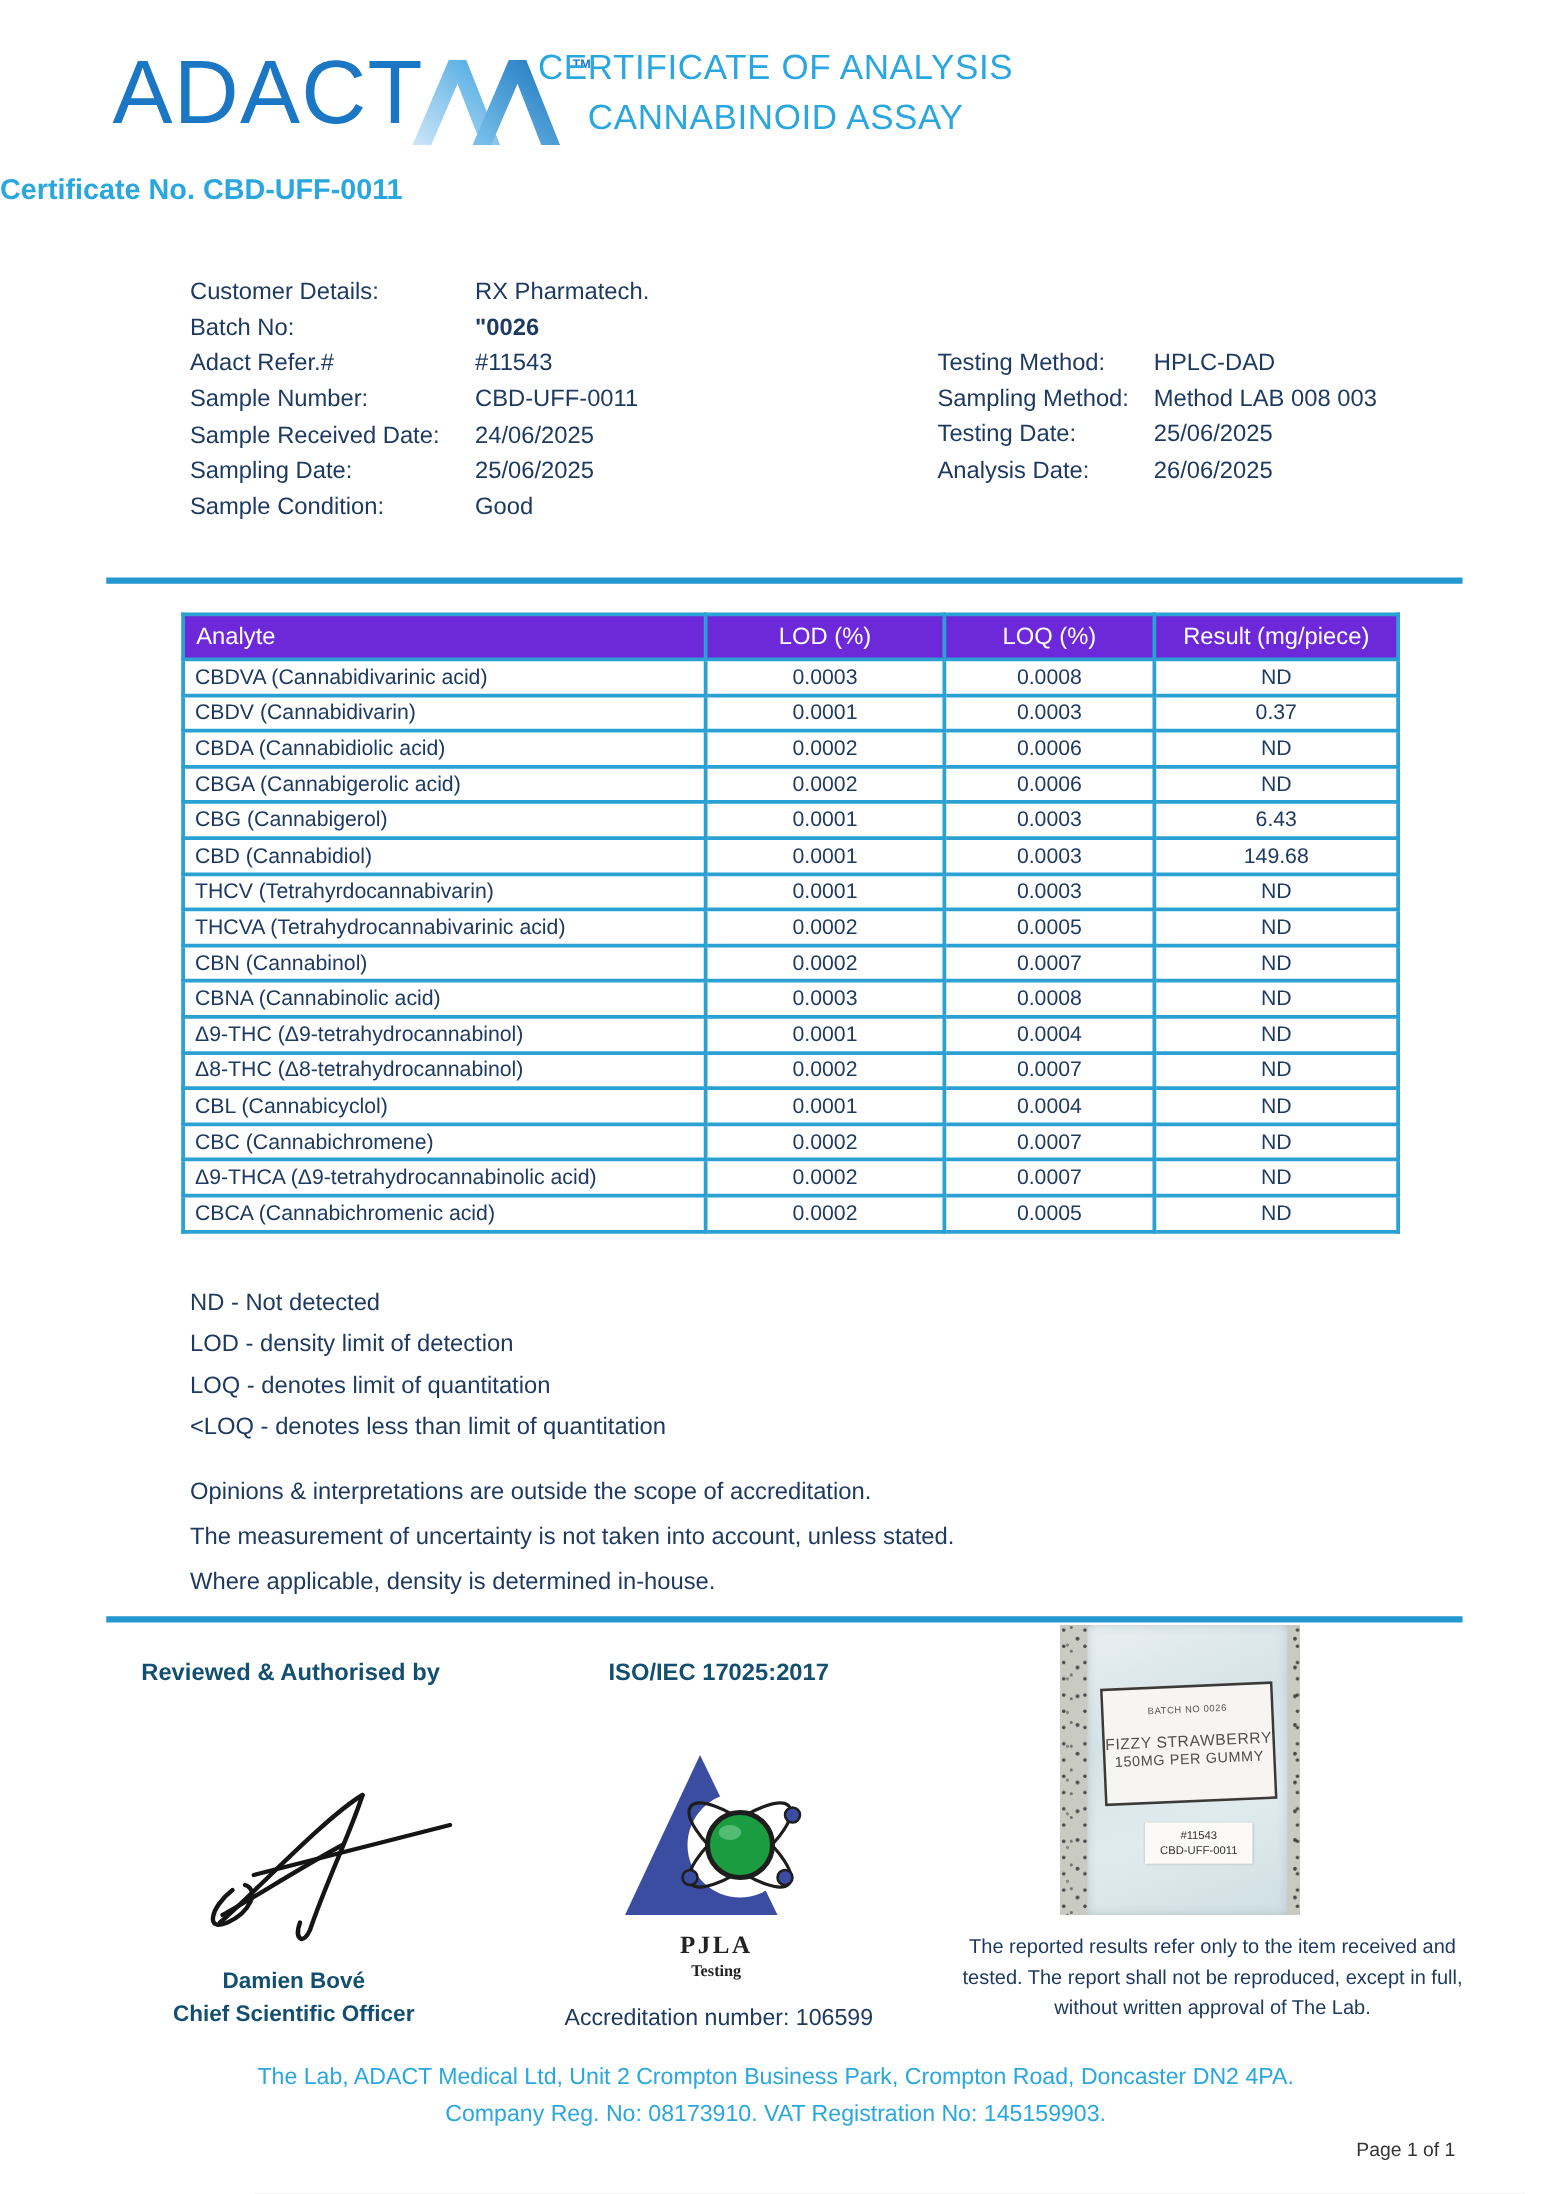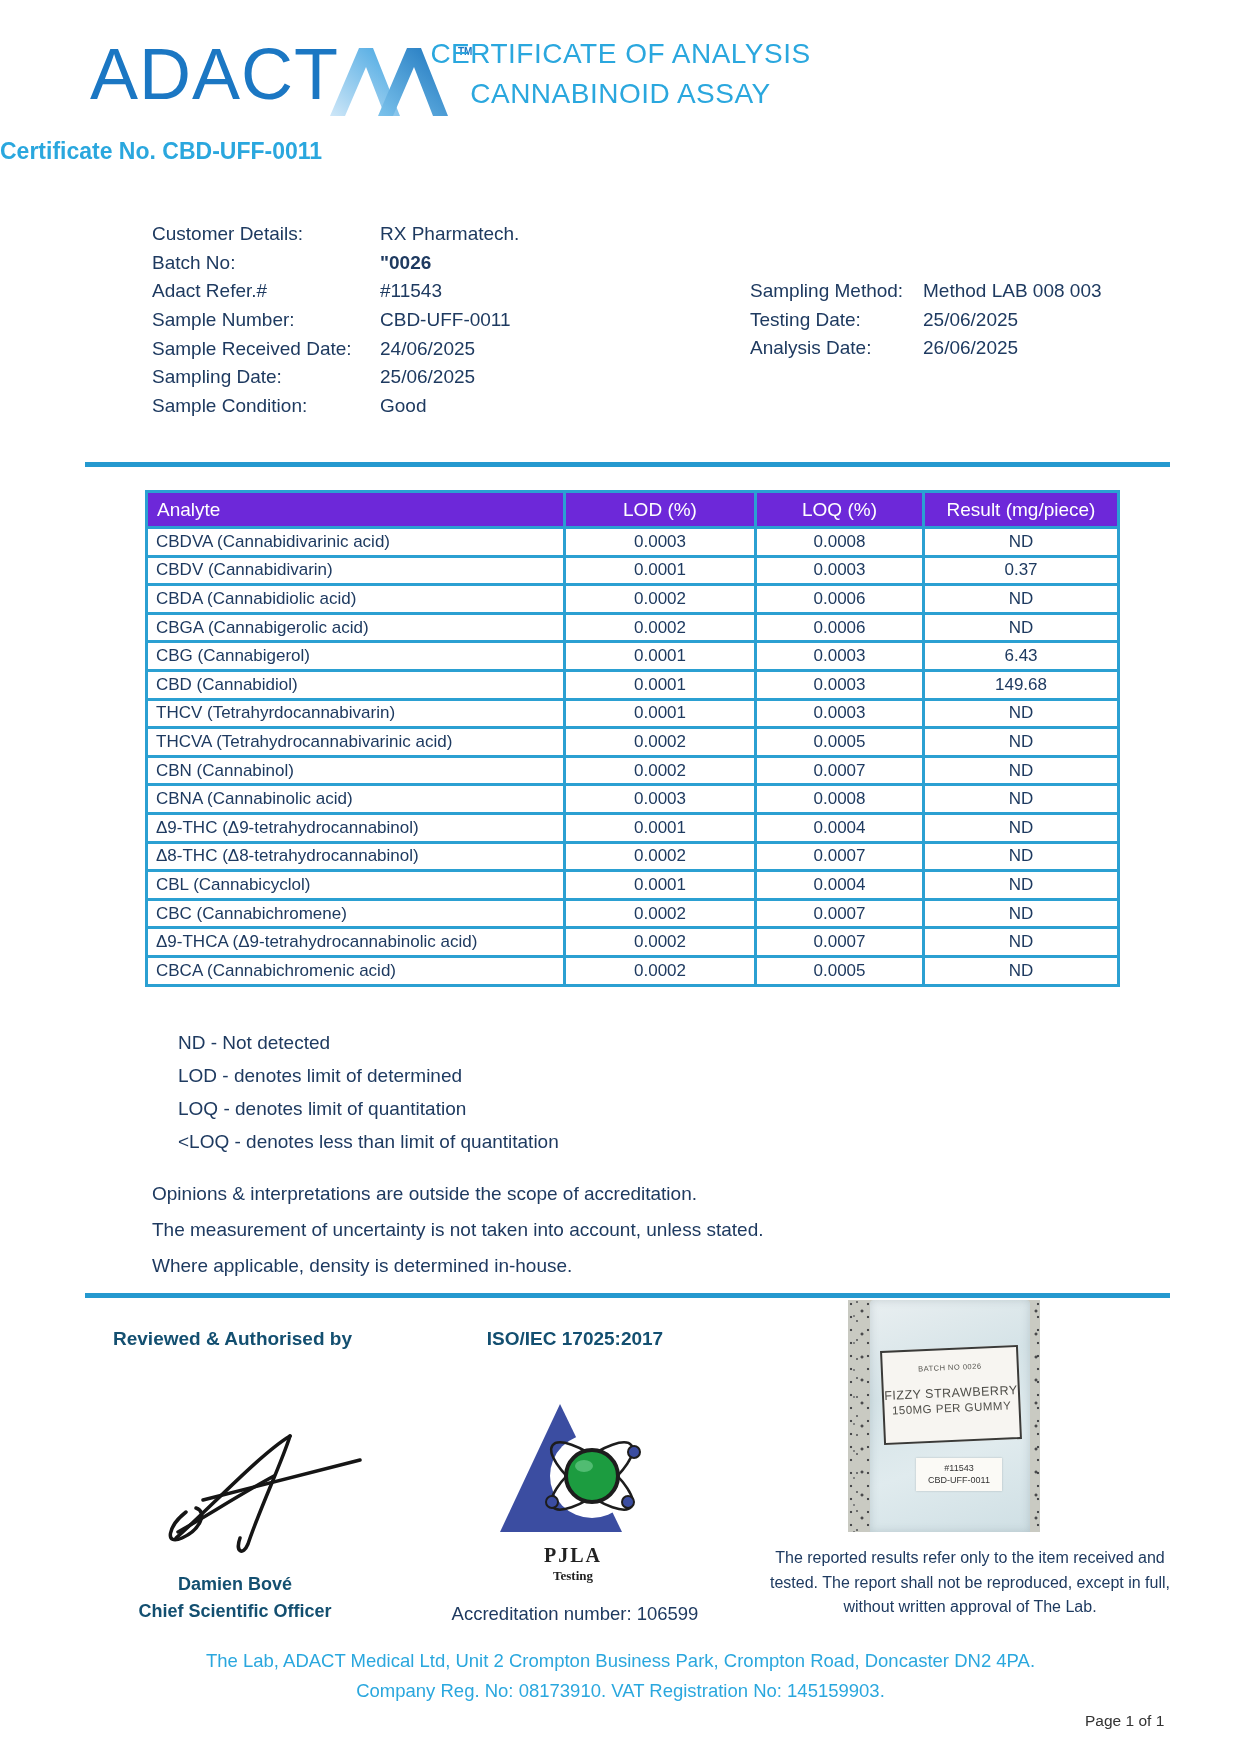--- a/index.html
+++ b/index.html
@@ -39,21 +39,21 @@
   .assay-table th.h-analyte{text-align:left;padding-left:9px;}
   .assay-table td{
     border:3px solid #2ba0d2;font-size:17px;color:#1e3a60;height:25.6px;
     padding:0 4px;background:#ffffff;
   }
   .assay-table td.c-analyte{text-align:left;padding-left:8px;}
   .assay-table td.c-num{text-align:center;}
 
   
   .notes{left:152px;top:1026px;}
-  .note-line{font-size:19px;line-height:33px;white-space:nowrap;margin-left:26px;}
+  .note-line{font-size:19px;line-height:33px;white-space:nowrap;}
   .disclaimers{left:152px;top:1176px;}
   .disclaimer-line{font-size:19px;line-height:36px;white-space:nowrap;}
 
   
   .reviewed-label{left:113px;top:1328px;font-size:19px;font-weight:bold;color:#134f70;}
   .iso-label{left:425px;top:1328px;width:300px;text-align:center;font-size:19px;font-weight:bold;color:#134f70;}
   .signature{left:148px;top:1420px;}
   .pjla{left:488px;top:1396px;width:170px;text-align:center;}
   .pjla-name{font-family:"Liberation Serif","DejaVu Serif",serif;font-weight:bold;font-size:20px;color:#222;letter-spacing:2px;margin-top:2px;}
   .pjla-sub{font-family:"Liberation Serif","DejaVu Serif",serif;font-weight:bold;font-size:13px;color:#222;margin-top:1px;}
@@ -152,20 +152,24 @@
         <span class="dlabel">Sampling Date:</span>
         <span class="dvalue">25/06/2025</span>
       </div>
       <div class="detail-row">
         <span class="dlabel">Sample Condition:</span>
         <span class="dvalue">Good</span>
       </div>
     </div>
   <div class="abs details-right">
       <div class="detail-row">
+        <span class="dlabel">Testing Method:</span>
+        <span class="dvalue">HPLC-DAD</span>
+      </div>
+      <div class="detail-row">
         <span class="dlabel">Sampling Method:</span>
         <span class="dvalue">Method LAB 008 003</span>
       </div>
       <div class="detail-row">
         <span class="dlabel">Testing Date:</span>
         <span class="dvalue">25/06/2025</span>
       </div>
       <div class="detail-row">
         <span class="dlabel">Analysis Date:</span>
         <span class="dvalue">26/06/2025</span>
@@ -284,21 +288,21 @@
           <td class="c-analyte">CBCA (Cannabichromenic acid)</td>
           <td class="c-num">0.0002</td>
           <td class="c-num">0.0005</td>
           <td class="c-num">ND</td>
         </tr>
       </tbody>
   </table>
 
   <div class="abs notes">
       <div class="note-line">ND - Not detected</div>
-      <div class="note-line">LOD - denotes limit of determined</div>
+      <div class="note-line">LOD - density limit of detection</div>
       <div class="note-line">LOQ - denotes limit of quantitation</div>
       <div class="note-line">&lt;LOQ - denotes less than limit of quantitation</div>
     </div>
   <div class="abs disclaimers">
       <div class="disclaimer-line">Opinions &amp; interpretations are outside the scope of accreditation.</div>
       <div class="disclaimer-line">The measurement of uncertainty is not taken into account, unless stated.</div>
       <div class="disclaimer-line">Where applicable, density is determined in-house.</div>
     </div>
 
   <div class="abs divider divider-2"></div>

